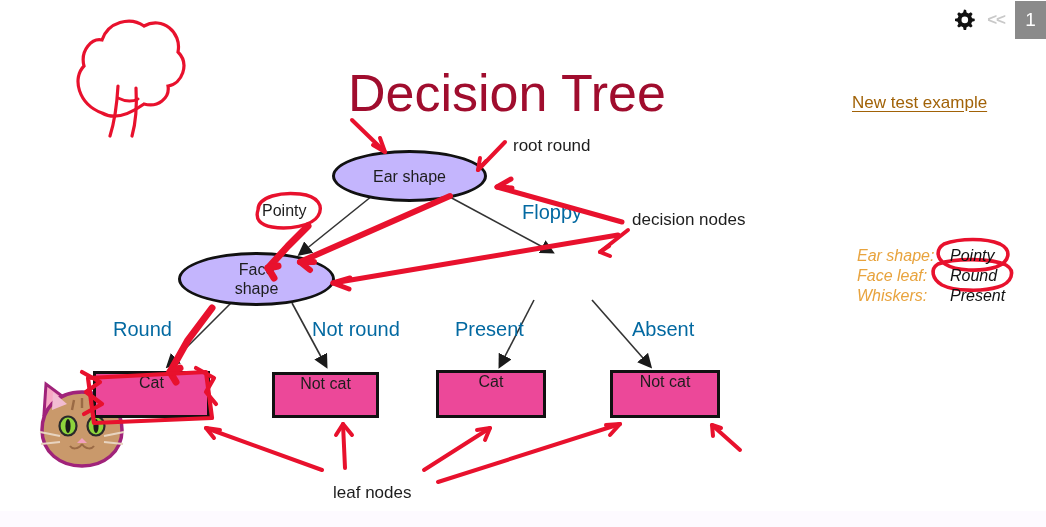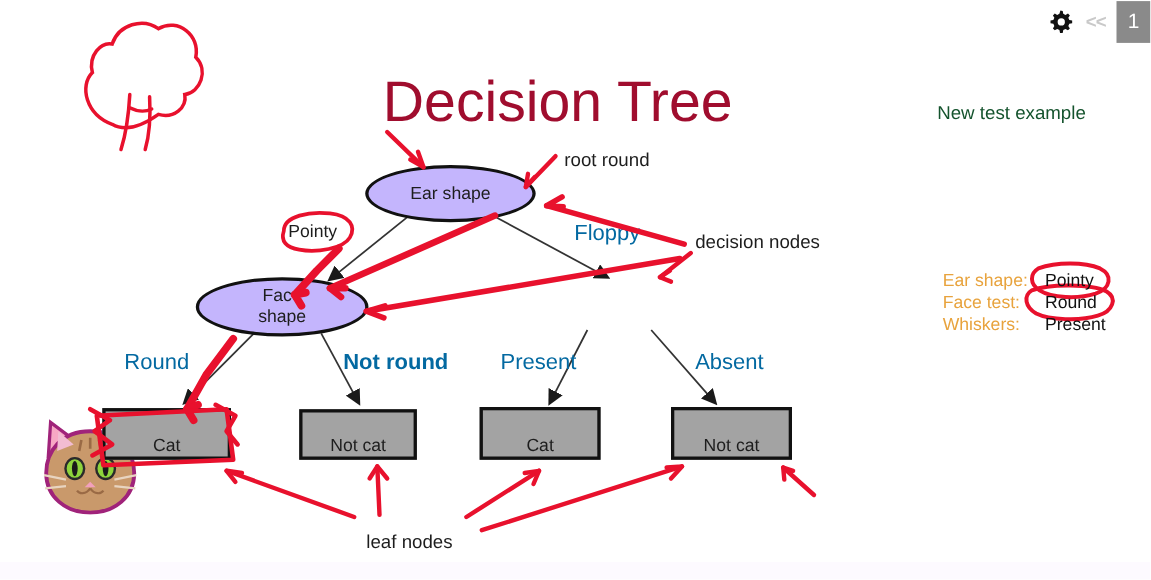--- a/index.html
+++ b/index.html
@@ -78,31 +78,33 @@
     align-items: center;
     justify-content: center;
     cursor: pointer;
   }
   
   #panel-heading {
     position: absolute;
     left: 852px;
     top: 93px;
     font-size: 17px;
-    color: #14532d;
+    color: #a16207;
+    text-decoration: underline;
     text-underline-offset: 3px;
     white-space: nowrap;
   }
   #example-table {
     position: absolute;
     left: 857px;
     top: 246px;
     font-size: 16px;
     line-height: 20px;
     white-space: nowrap;
+    font-style: italic;
   }
   #example-table .row {
     display: block;
     height: 20px;
     position: relative;
   }
   #example-table .lbl {
     color: #e8a33d;
     display: inline-block;
   }
@@ -123,23 +125,23 @@
     justify-content: center;
     text-align: center;
     font-size: 16px;
     color: #1d1d1d;
     line-height: 19px;
     box-sizing: border-box;
   }
   .node-rect {
     position: absolute;
     border: 3px solid #111111;
-    background: #a3a3a3;
+    background: #ec4899;
     display: flex;
-    align-items: flex-end;
+    align-items: flex-start;
     justify-content: center;
     text-align: center;
     font-size: 16px;
     color: #1d1d1d;
     box-sizing: border-box;
   }
   .edge-label {
     position: absolute;
     font-size: 20px;
     color: #0369a1;
@@ -260,21 +262,21 @@
       <span>Cat</span>
     </div>
 
     <div class="node-rect" style="left:610px; top:370px; width:110px; height:48px;">
       <span>Not cat</span>
     </div>
 
     <div class="circled-label" style="left:262px; top:202px;">Pointy</div>
     <div class="edge-label" style="left:522px; top:201px;">Floppy</div>
     <div class="edge-label" style="left:113px; top:318px;">Round</div>
-    <div class="edge-label" style="left:312px; top:318px;font-weight:bold;">Not round</div>
+    <div class="edge-label" style="left:312px; top:318px;">Not round</div>
     <div class="edge-label" style="left:455px; top:318px;">Present</div>
     <div class="edge-label" style="left:632px; top:318px;">Absent</div>
 
     <div class="annot" style="left:513px; top:136px;">root round</div>
     <div class="annot" style="left:632px; top:210px;text-align:right;">decision nodes</div>
     <div class="annot" style="left:333px; top:483px;">leaf nodes</div>
 
     <svg class="overlay">
       <g fill="none" stroke="#e8112d" stroke-linecap="round" stroke-linejoin="round">
 
@@ -332,21 +334,21 @@
     </svg>
 
     <div id="panel-heading">New test example</div>
 
     <div id="example-table">
       <div class="row">
         <span class="lbl">Ear shape:</span>
         <span class="val">Pointy</span>
       </div>
       <div class="row">
-        <span class="lbl">Face test:</span>
+        <span class="lbl">Face leaf:</span>
         <span class="val">Round</span>
       </div>
       <div class="row">
         <span class="lbl">Whiskers:</span>
         <span class="val">Present</span>
       </div>
     </div>
 
   </div>
 

